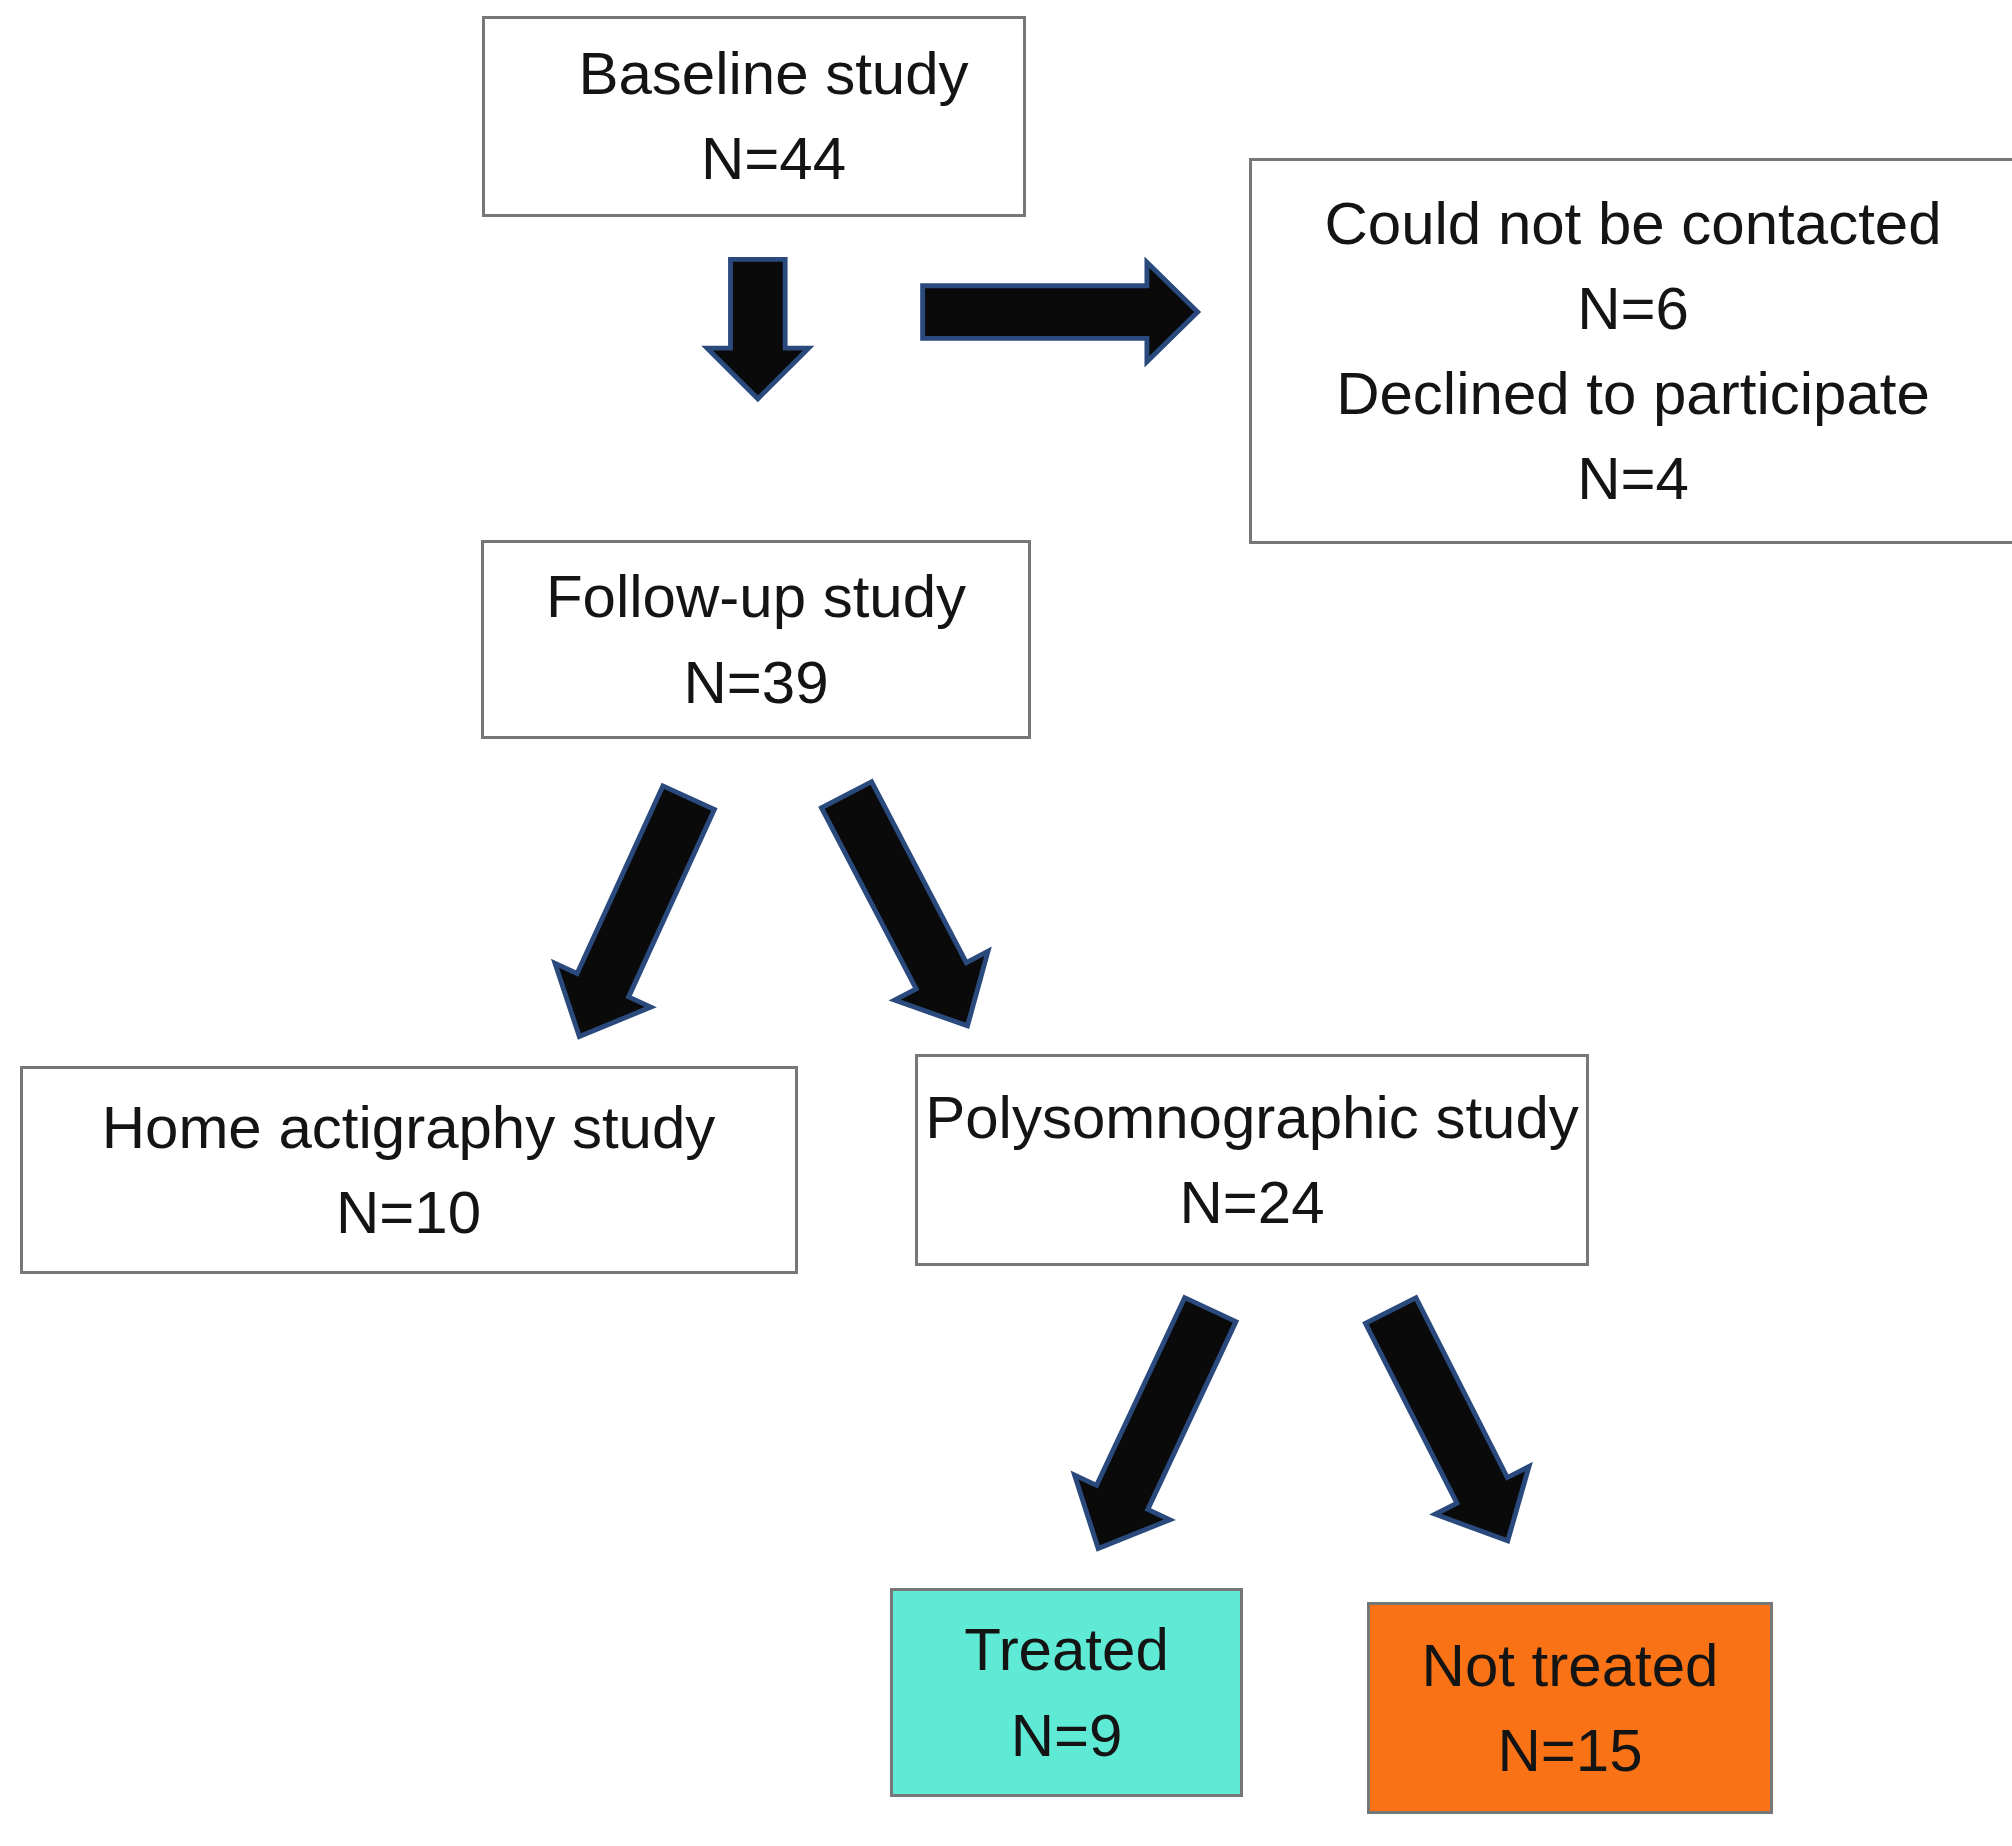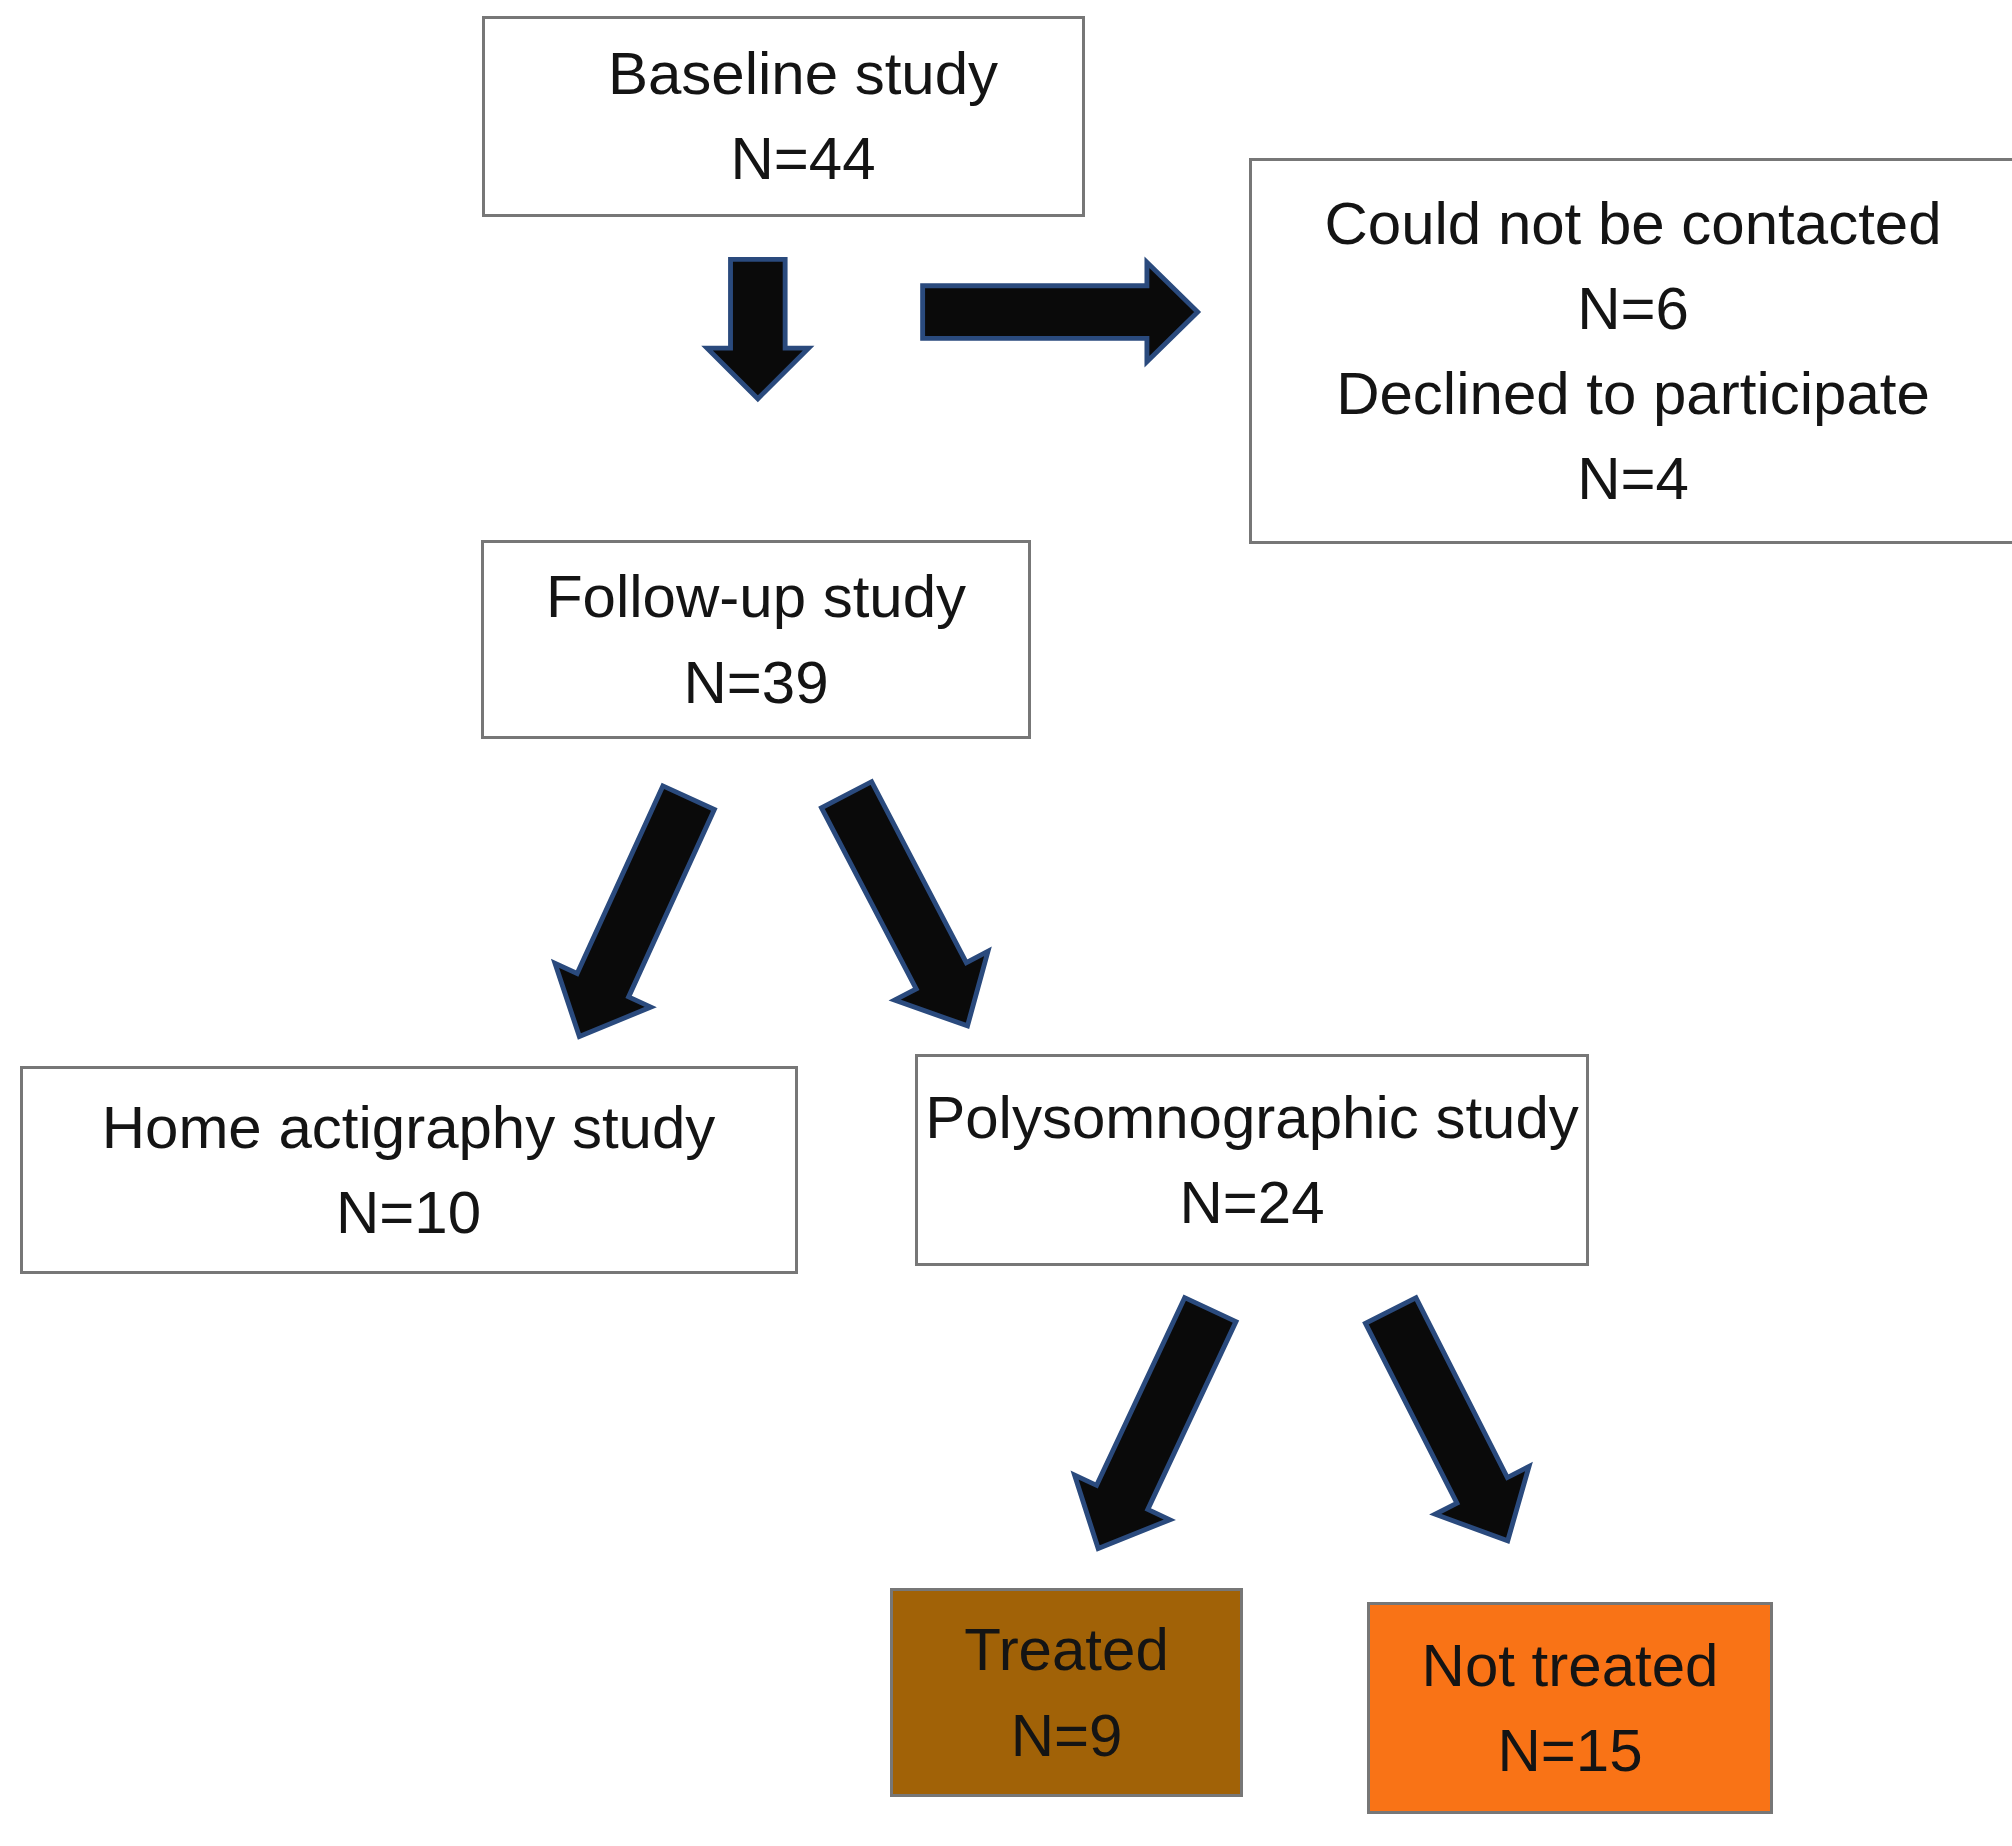--- a/index.html
+++ b/index.html
@@ -35,21 +35,21 @@
   }
   #arrows-layer {
     position: absolute;
     left: 0;
     top: 0;
     width: 2013px;
     height: 1846px;
     z-index: 1;
   }
   
-  #node-baseline        { left: 482px;  top: 15.6px;   width: 603px; height: 201px; padding-left: 39px; }
+  #node-baseline        { left: 482px;  top: 15.6px;   width: 544px; height: 201px; padding-left: 39px; }
   #node-exclusions      { left: 1231px; top: 158px;  width: 768px; height: 386px; }
   #node-followup        { left: 481px;  top: 532px;  width: 550px; height: 199px; margin-top: 8px; }
   #node-home            { left: 19.5px;   top: 1066px; width: 778px; height: 208px; }
   #node-poly            { left: 915px;  top: 1054px; width: 674px; height: 212px; }
   #node-treated         { left: 890px;  top: 1588px; width: 353px; height: 209px; }
   #node-nottreated      { left: 1367px; top: 1602px; width: 406px; height: 212px; }
 </style>
 </head>
 <body>
 
@@ -84,21 +84,21 @@
   <div class="node" id="node-home" style="border-color: rgb(119, 119, 119); background: rgb(255, 255, 255);">
     <div class="line">Home actigraphy study</div>
     <div class="line">N=10</div>
   </div>
 
   <div class="node" id="node-poly" style="border-color: rgb(119, 119, 119); background: rgb(255, 255, 255);">
     <div class="line">Polysomnographic study</div>
     <div class="line">N=24</div>
   </div>
 
-  <div class="node" id="node-treated" style="border-color: rgb(119, 119, 119); background: #a16207;">
+  <div class="node" id="node-treated" style="border-color: rgb(119, 119, 119); background: #5eead4;">
     <div class="line">Treated</div>
     <div class="line">N=9</div>
   </div>
 
   <div class="node" id="node-nottreated" style="border-color: rgb(119, 119, 119); background: #f97316; text-align: right;">
     <div class="line">Not treated</div>
     <div class="line">N=15</div>
   </div>
 
 </div>

